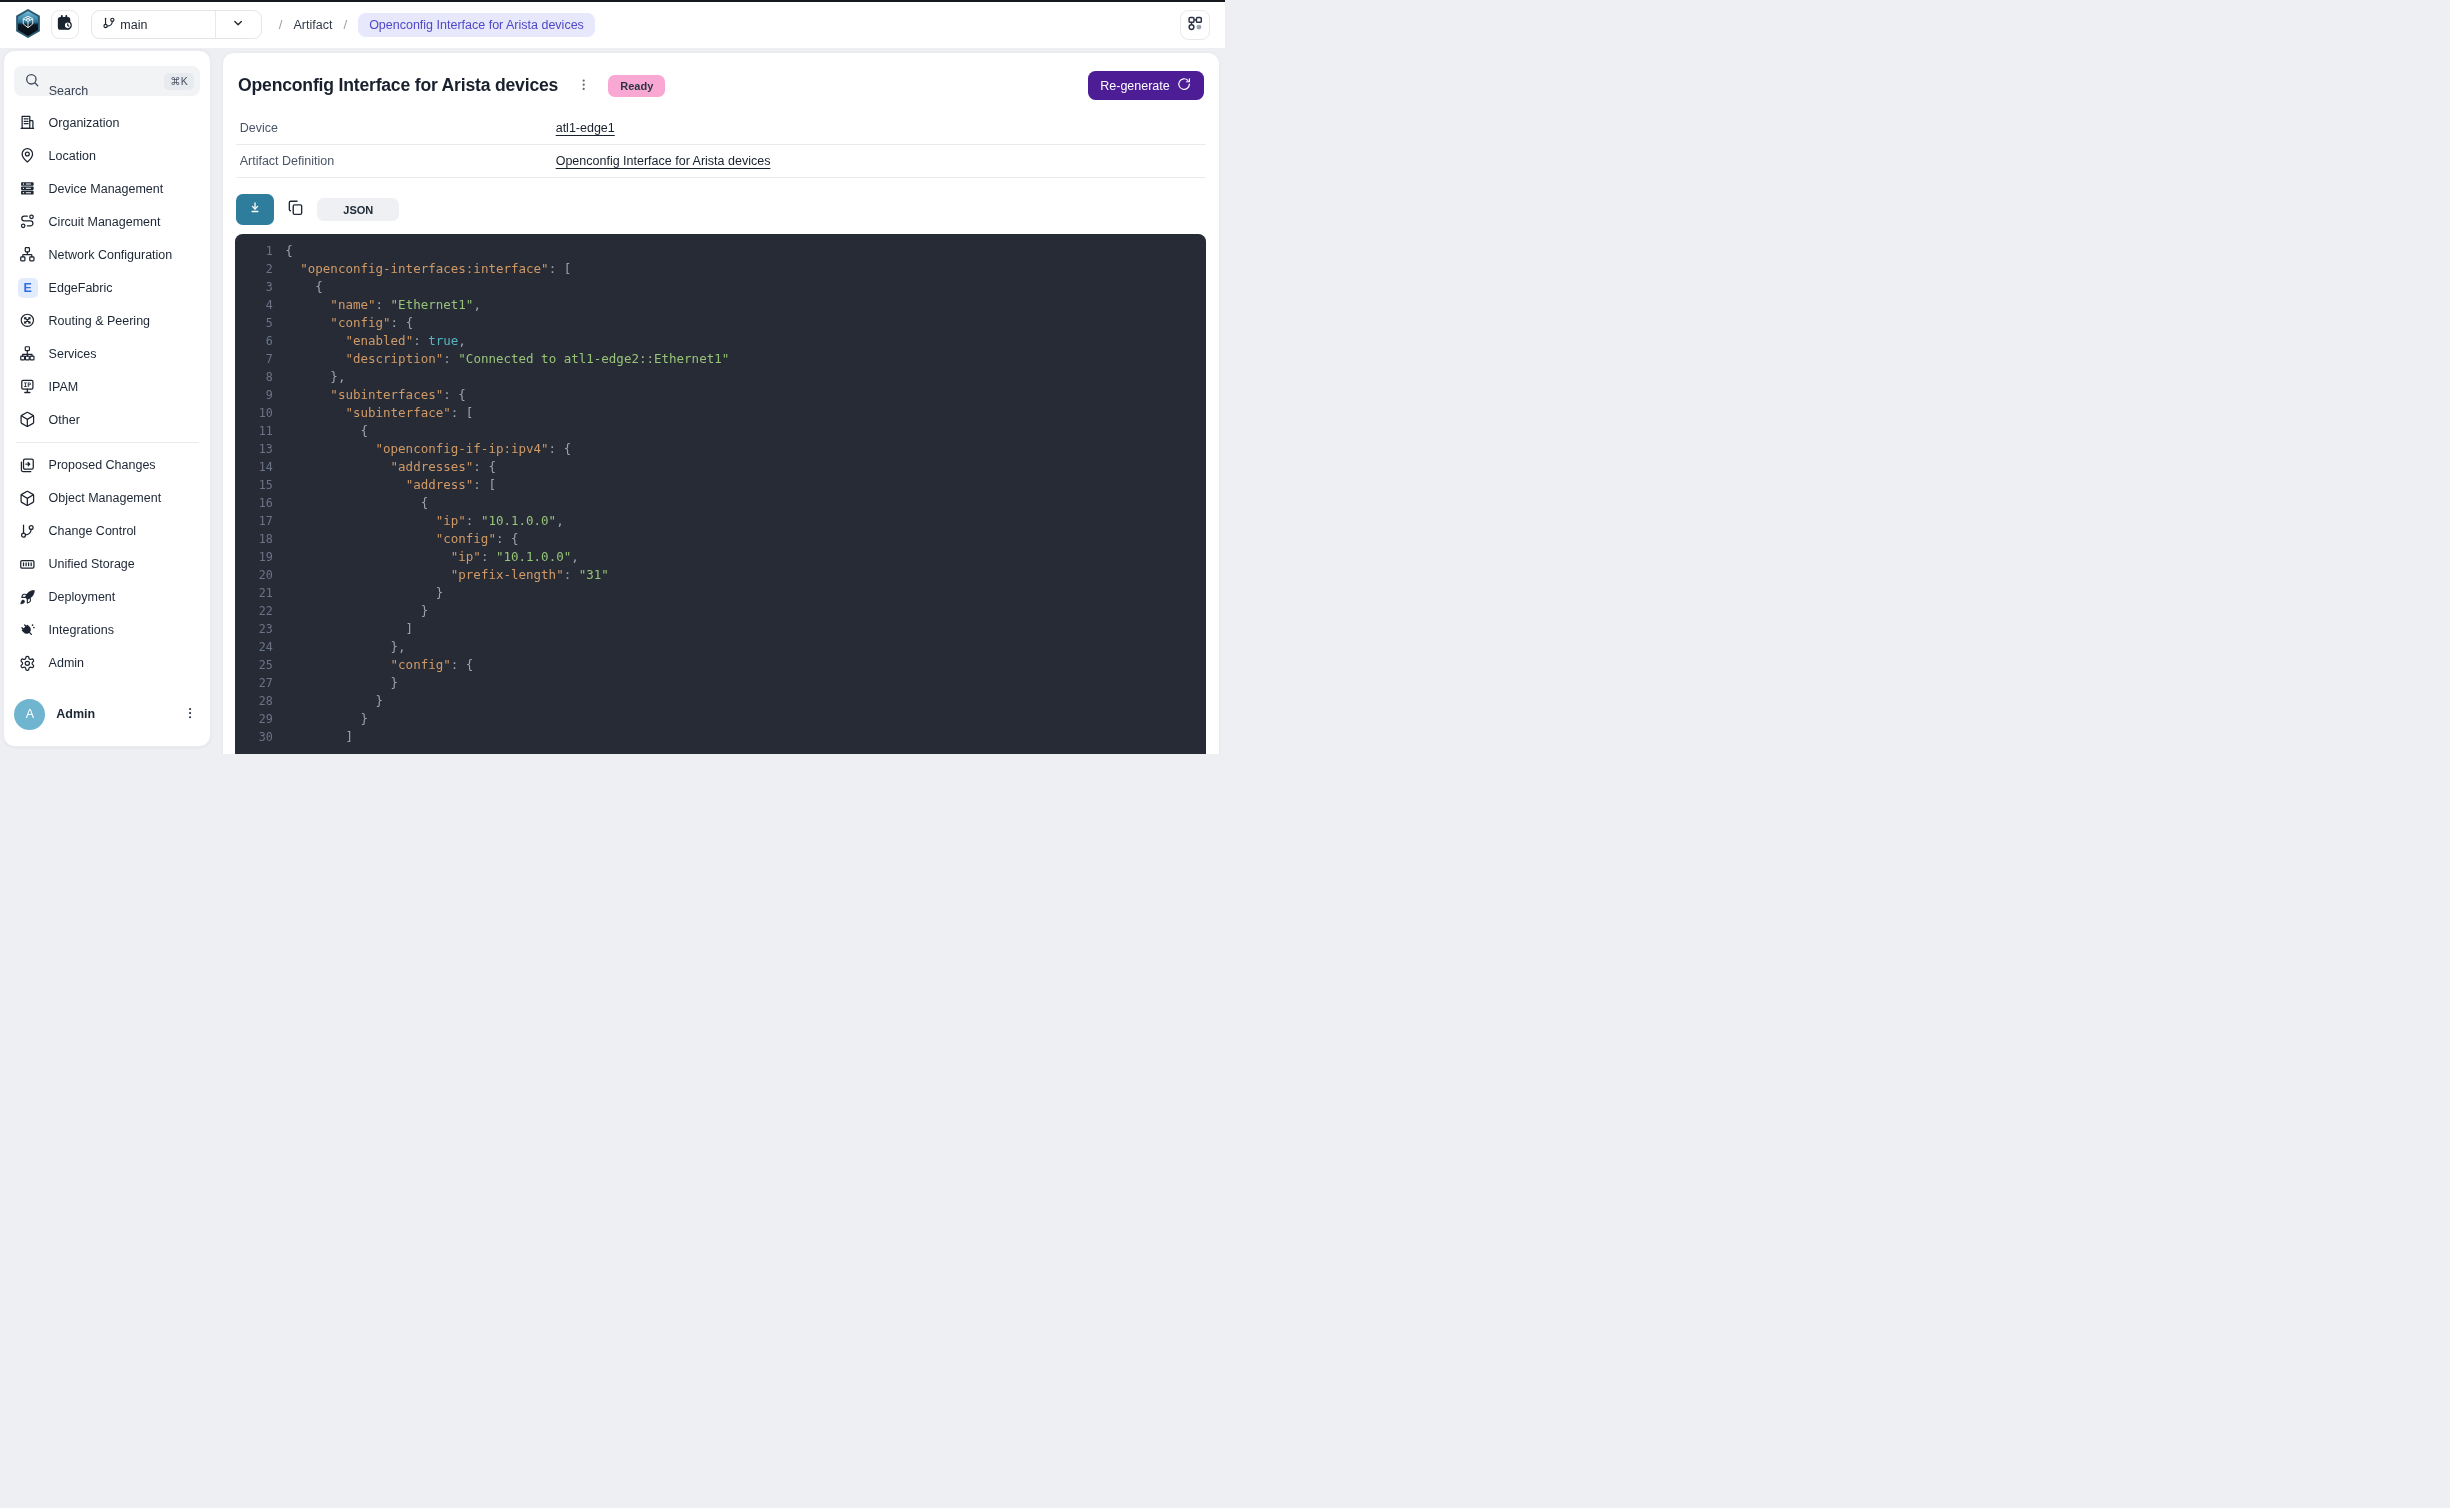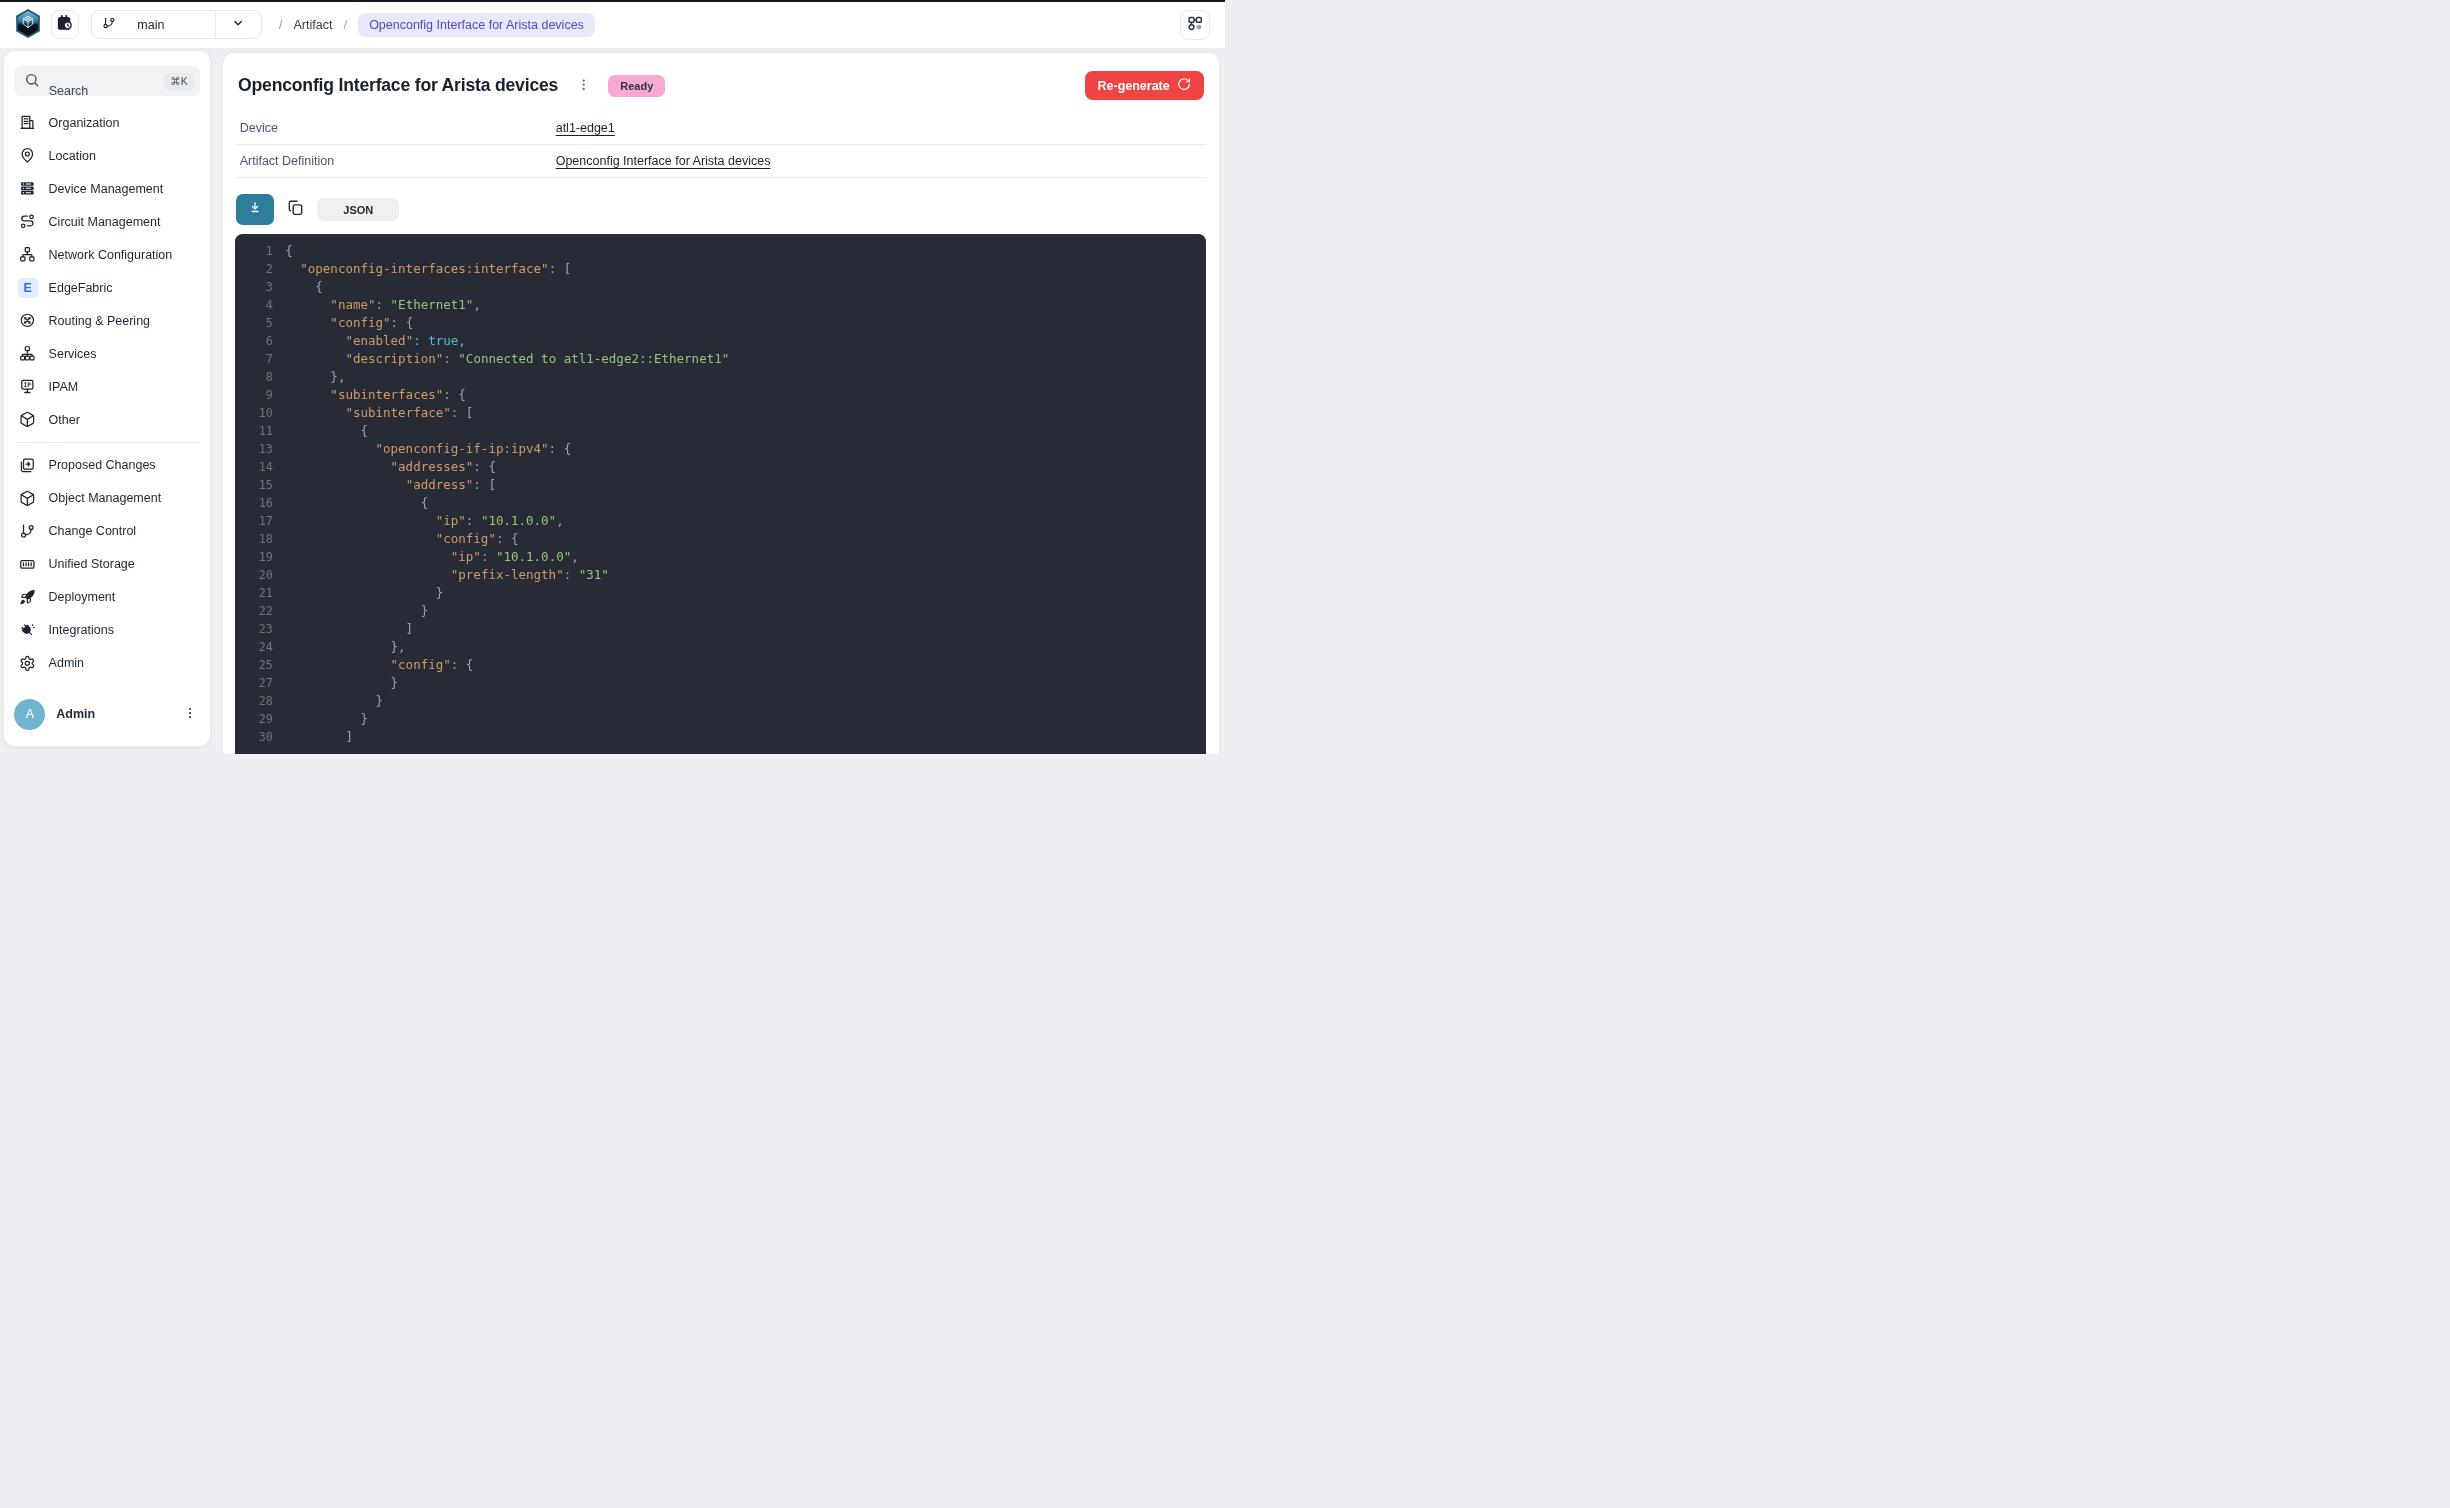--- a/index.html
+++ b/index.html
@@ -17,21 +17,21 @@
     display:flex; align-items:center; padding:0 15px; gap:10px; z-index:4;
   }
   .iconbtn {
     width:28.4px; height:28.4px; border:0.8px solid #e6e8ec; border-radius:8.4px; background:#fff;
     display:flex; align-items:center; justify-content:center; cursor:pointer;
   }
   .branch-select {
     height:29px; width:171px; border:0.8px solid #e3e5ea; border-radius:8.4px; background:#fff;
     display:flex; align-items:center; overflow:hidden; cursor:pointer; margin-left:1.7px;
   }
-  .branch-main { flex:1; display:flex; align-items:center; gap:21px; padding:0 10px; font-size:12.5px; font-weight:500; color:#1f2733; }
+  .branch-main { flex:1; display:flex; align-items:center; gap:4px; padding:0 10px; font-size:12.5px; font-weight:500; color:#1f2733; }
   .branch-divider { width:0.8px; height:100%; background:#e7e9ed; }
   .branch-caret { width:45px; display:flex; align-items:center; justify-content:center; }
   .breadcrumb { display:flex; align-items:center; gap:11px; margin-left:6.7px; }
   .crumb-sep { color:#9aa1ad; font-size:13.4px; }
   .crumb-parent { color:#323c4b; font-size:12.5px; }
   .crumb-chip {
     background:#e7e8fb; color:#5048c8; font-size:12.5px; padding:5px 11px; border-radius:7.5px; cursor:pointer;
   }
   .topbar-right { margin-left:auto; }
 
@@ -77,23 +77,23 @@
     background:#fff; border:0.8px solid #e9ebef; border-radius:11.7px 11.7px 0 0;
     box-shadow:0 0.8px 2.5px rgba(16,24,40,.04); z-index:2; padding:0 13.4px;
   }
   .main-header { display:flex; align-items:center; padding:18.4px 1.7px 5px 1.7px; gap:18.4px; }
   .page-title { font-size:17.6px; font-weight:700; color:#18202e; letter-spacing:-0.2px; }
   .title-kebab { color:#5d6674; cursor:pointer; }
   .status-badge {
     background:#f9a8d4; border-radius:6.7px; padding:5px 12px; font-size:11px; font-weight:600; color:#2c3545;
   }
   .regen-btn {
-    margin-left:auto; background:#ef4444; color:#fff; border:none; border-radius:7.5px;
+    margin-left:auto; background:#4c1d95; color:#fff; border:none; border-radius:7.5px;
     height:29px; padding:0 12.5px; font-size:12.5px; font-family:inherit;
-    display:flex; align-items:center; gap:7.5px; cursor:pointer;font-weight:bold;
+    display:flex; align-items:center; gap:7.5px; cursor:pointer;
   }
   .fields { margin-top:6.7px; }
   .field-row {
     display:grid; grid-template-columns:316px 1fr; align-items:center;
     height:33px; border-bottom:0.8px solid #e9ebee; padding:0 3.3px;
   }
   .field-label { font-size:12.5px; color:#4a5568; }
   .field-value { font-size:12.5px; color:#18202e; }
   .field-value a { color:#18202e; text-decoration:underline; text-underline-offset:2.5px; cursor:pointer; }
   .toolbar { display:flex; align-items:center; gap:11px; margin-top:16px; padding-left:0; }

